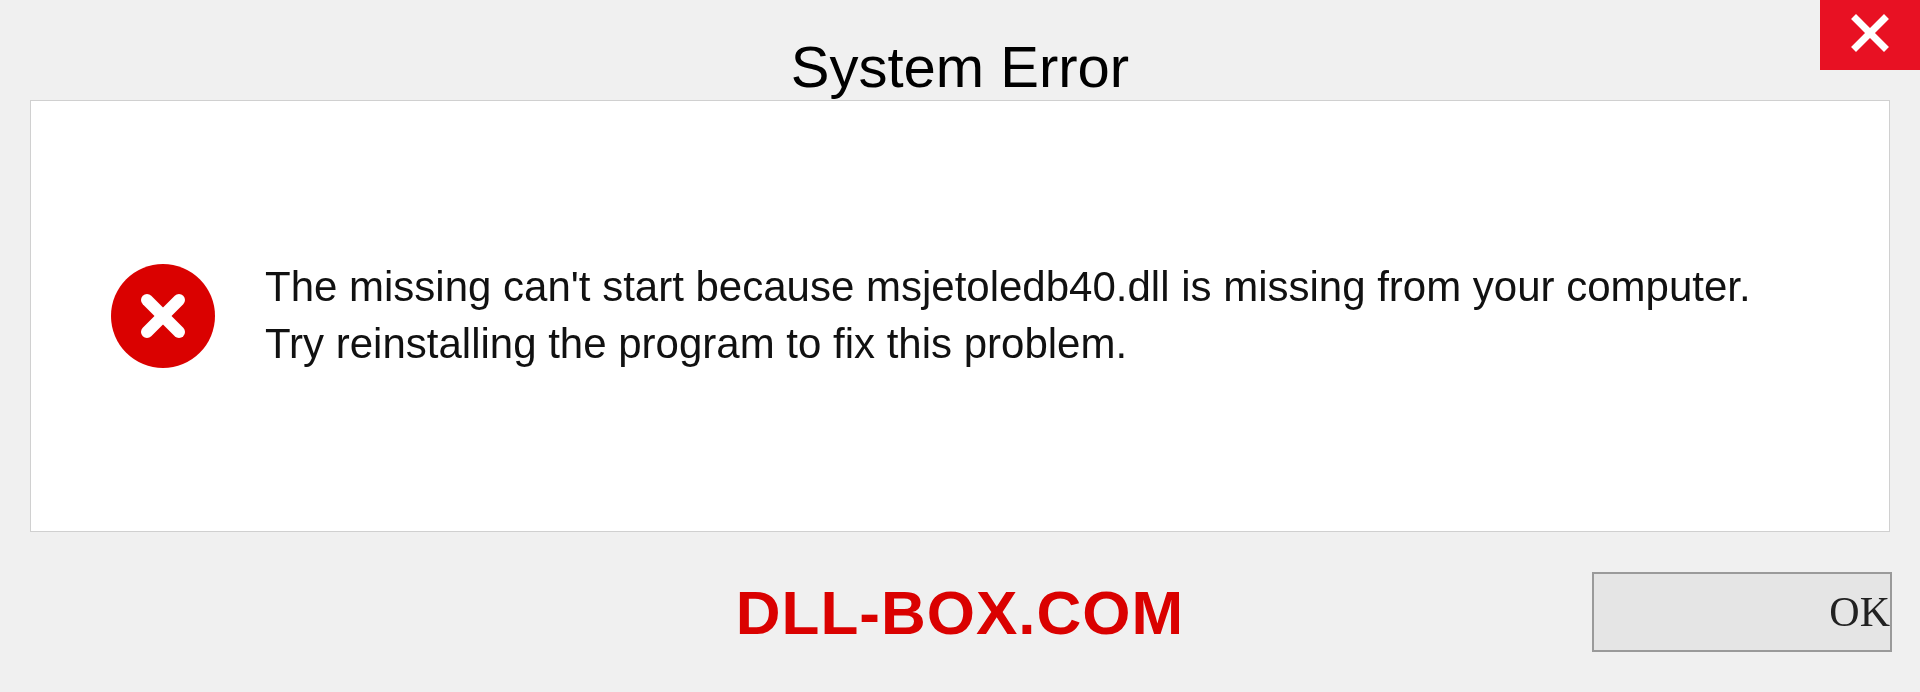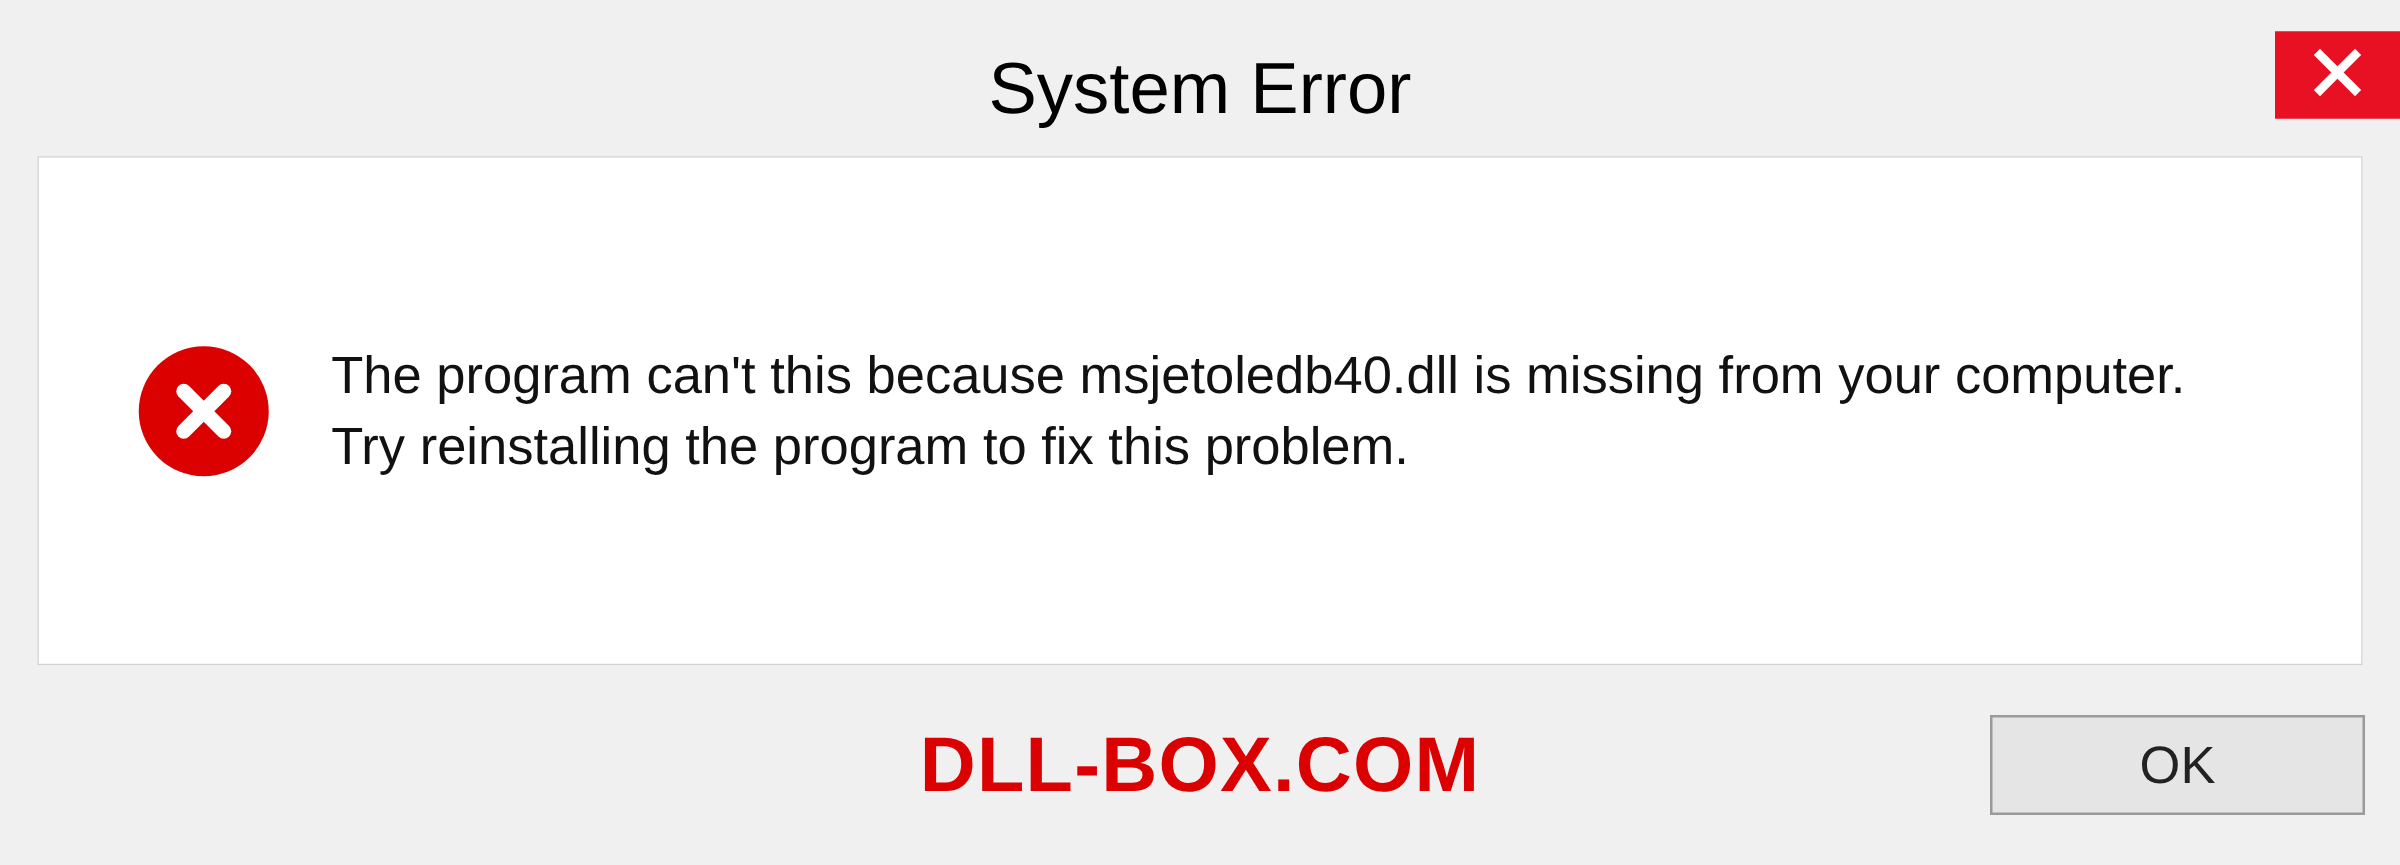--- a/index.html
+++ b/index.html
@@ -19,23 +19,22 @@
       width: 100%;
       height: 100%;
       background: #f0f0f0;
       display: flex;
       flex-direction: column;
     }
     .title-bar {
       position: relative;
       height: 100px;
       display: flex;
-      align-items: flex-start;
+      align-items: flex-end;
       justify-content: center;
-      margin-top: 25px;
     }
     .title-text {
       font-size: 58px;
       font-weight: 400;
       color: #000;
       margin-top: 12px;
     }
     .close-button {
       position: absolute;
       top: 0;
@@ -106,22 +105,23 @@
     }
     .ok-button {
       width: 300px;
       height: 80px;
       background: #e5e5e5;
       border: 2px solid #9a9a9a;
       font-size: 42px;
       color: #222;
       display: flex;
       align-items: center;
-      justify-content: center;
+      justify-content: flex-end;
       cursor: pointer;
+      font-family: Liberation Serif, serif;
     }
   </style>
 </head>
 <body>
 
 <div class="dialog-window">
 
   <div class="title-bar">
     <div class="title-text">System Error</div>
     <div class="close-button">
@@ -136,21 +136,21 @@
 
   <div class="content-box">
     <div class="error-icon-wrap">
       <div class="error-icon">
         <svg viewBox="0 0 56 56">
           <line x1="12" y1="12" x2="44" y2="44" stroke="#ffffff" stroke-width="12" stroke-linecap="round"></line>
           <line x1="44" y1="12" x2="12" y2="44" stroke="#ffffff" stroke-width="12" stroke-linecap="round"></line>
         </svg>
       </div>
     </div>
-    <div class="error-message">The program can't this because msjetoledb40.dll is missing from your computer. Try reinstalling the program to fix this problem.</div>
+    <div class="error-message">The missing can't start because msjetoledb40.dll is missing from your computer. Try reinstalling the program to fix this problem.</div>
   </div>
 
   <div class="footer-bar">
     <div class="watermark">DLL-BOX.COM</div>
     <div class="ok-button">
       <span>OK</span>
     </div>
   </div>
 
 </div>

